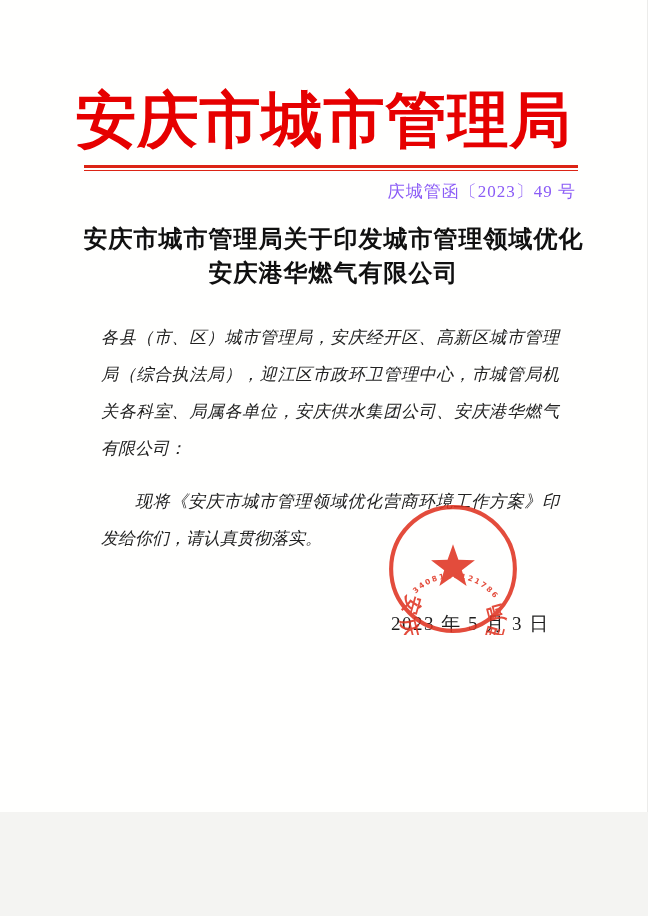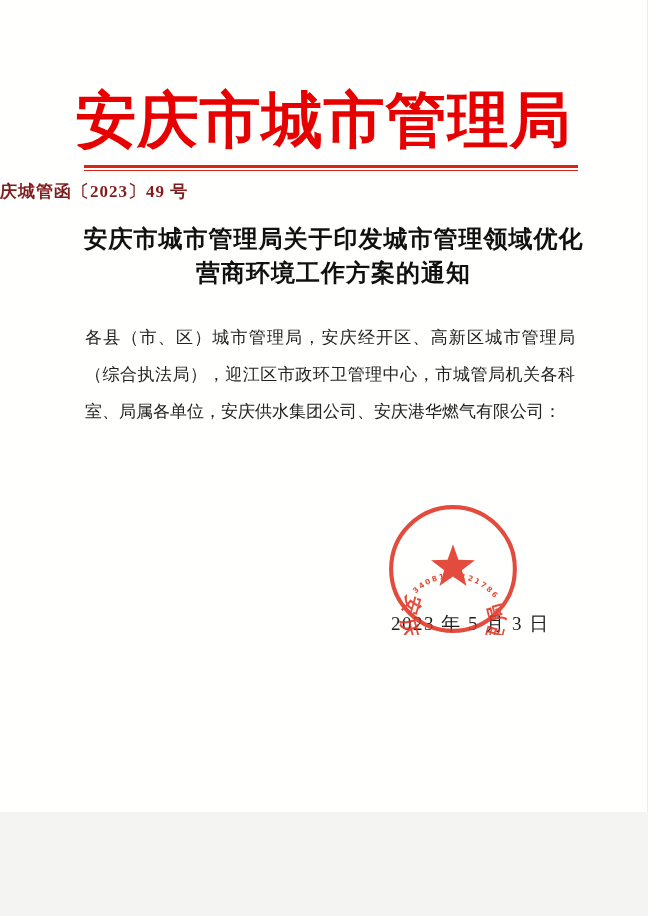--- a/index.html
+++ b/index.html
@@ -28,43 +28,43 @@
   }
   .header-rule {
     margin: 9px 0 0 84px;
     width: 494px;
     height: 2px;
     border-top: 3px solid #dc2415;
     border-bottom: 1px solid #dc2415;
   }
   .doc-number {
     margin: 9px 71px 0 0;
+    text-align: right;
     font-size: 17px;
-    color: #7f1d1d;
+    color: #8b5cf6;
     letter-spacing: 1px;
-    font-weight: bold;
   }
   .doc-title {
     margin-top: 19px;
     text-align: center;
     font-size: 24px;
     font-weight: bold;
     color: #101010;
     line-height: 34px;
     letter-spacing: 1px;
   }
   .doc-title span { display: block; padding-left: 20px; }
   .body-block {
     margin: 29px 72px 0 85px;
     font-size: 17px;
     line-height: 37px;
     color: #222222;
     text-align: justify;
   }
-  .body-block p { margin: 0; }
+  .body-block p { margin: 16px; font-style: italic; }
   .para-indent { text-indent: 2em; }
   .issue-date {
     position: absolute;
     left: 391px; top: 611px;
     font-size: 19px;
     color: #1d1d1d;
     letter-spacing: 1.5px;
     z-index: 1;
     white-space: nowrap;
   }
@@ -111,25 +111,26 @@
 <div class="page">
 
   <div class="agency-header">安庆市城市管理局</div>
 
   <div class="header-rule"></div>
 
   <div class="doc-number">庆城管函〔2023〕49 号</div>
 
   <div class="doc-title">
     <span>安庆市城市管理局关于印发城市管理领域优化</span>
-    <span>营商环境工作方案的通知</span>
+    <span>安庆港华燃气有限公司</span>
   </div>
 
   <div class="body-block">
     <p class="para-recipients">各县（市、区）城市管理局，安庆经开区、高新区城市管理局（综合执法局），迎江区市政环卫管理中心，市城管局机关各科室、局属各单位，安庆供水集团公司、安庆港华燃气有限公司：</p>
+    <p class="para-indent">现将《安庆市城市管理领域优化营商环境工作方案》印发给你们，请认真贯彻落实。</p>
   </div>
 
   <div class="issue-date">2023 年 5 月 3 日</div>
 
   <svg class="seal" viewBox="0 0 160 160" xmlns="http://www.w3.org/2000/svg">
     <defs>
       <path id="sealArcTop" d="M 27.7,111.4 A 61,61 0 1 0 132.3,111.4" fill="none"></path>
       <path id="sealArcBottom" d="M 28.2,117.6 A 64,64 0 0 1 131.8,117.6" fill="none"></path>
     </defs>
     <circle cx="80" cy="80" r="75" fill="none" stroke="#e03422" stroke-width="5"></circle>

